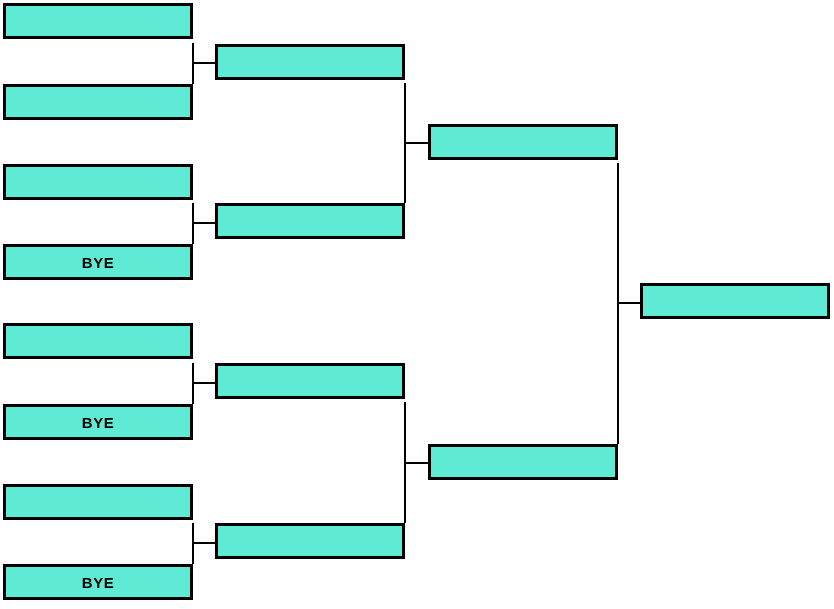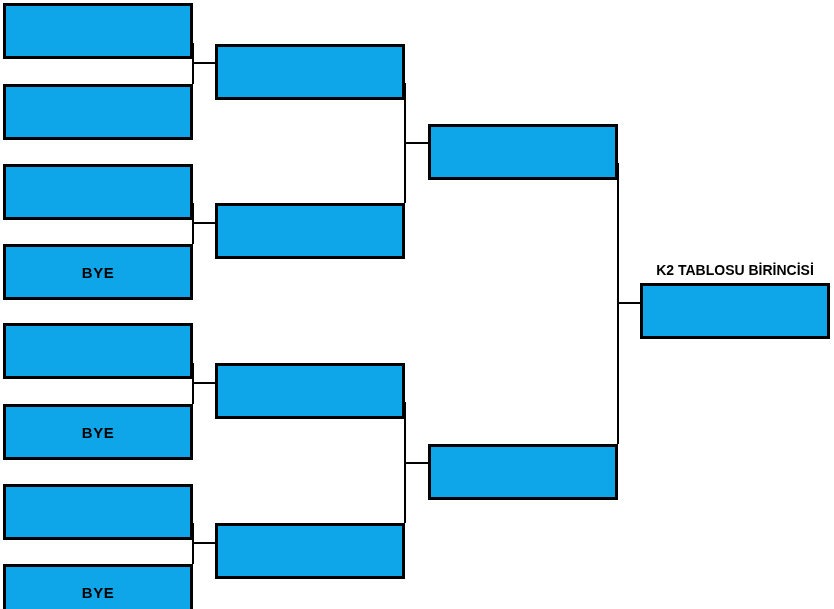--- a/index.html
+++ b/index.html
@@ -10,23 +10,23 @@
     overflow: hidden;
   }
   .bracket {
     position: relative;
     width: 834px; height: 609px;
     background: #ffffff;
   }
   .slot {
     position: absolute;
     box-sizing: border-box;
-    width: 190px; height: 56px;
+    width: 190px; height: 36px;
     border: 3px solid #000000;
-    background: #0ea5e9;
+    background: #5eead4;
     display: flex;
     align-items: center;
     justify-content: center;
     font-weight: bold;
     font-size: 15px;
     color: #000000;
     letter-spacing: 0.5px;
   }
   .line {
     position: absolute;
@@ -86,21 +86,20 @@
   <div class="slot r1 r1-8">BYE</div>
 
   <div class="slot r2 r2-1"></div>
   <div class="slot r2 r2-2"></div>
   <div class="slot r2 r2-3"></div>
   <div class="slot r2 r2-4"></div>
 
   <div class="slot sf sf-1"></div>
   <div class="slot sf sf-2"></div>
 
-  <div class="champ-title">K2 TABLOSU BİRİNCİSİ</div>
   <div class="slot fin"></div>
 
   <div class="line v" style="left:192px; top:43px;  height:41px;"></div>
   <div class="line h" style="left:193px; top:62px;  width:22px;"></div>
   <div class="line v" style="left:192px; top:203px; height:41px;"></div>
   <div class="line h" style="left:193px; top:222px; width:22px;"></div>
   <div class="line v" style="left:192px; top:363px; height:41px;"></div>
   <div class="line h" style="left:193px; top:382px; width:22px;"></div>
   <div class="line v" style="left:192px; top:523px; height:41px;"></div>
   <div class="line h" style="left:193px; top:542px; width:22px;"></div>

